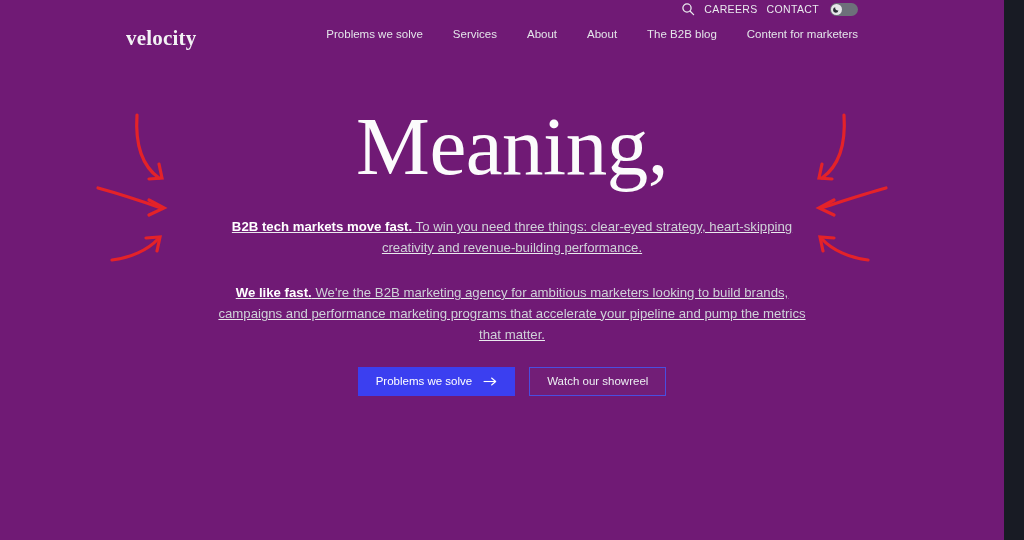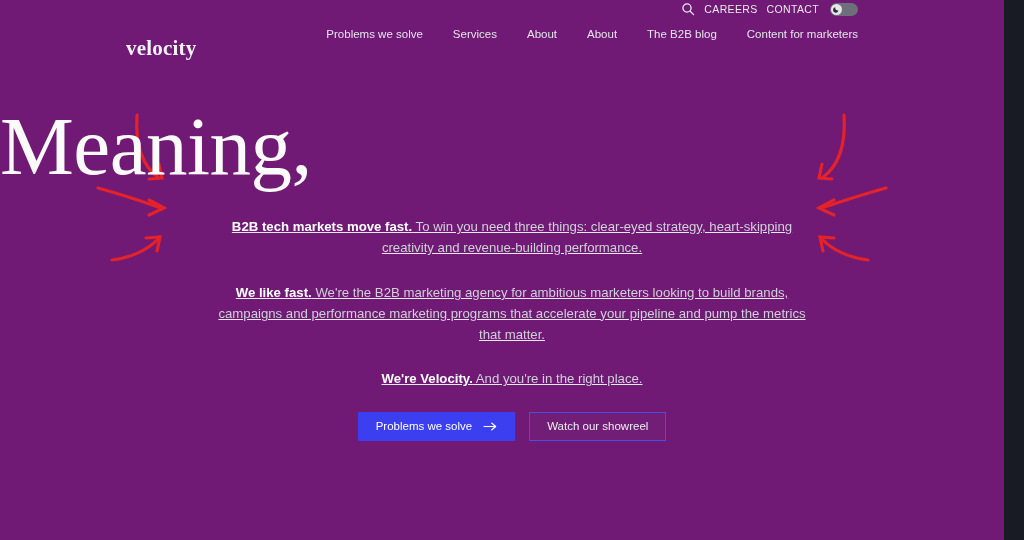--- a/index.html
+++ b/index.html
@@ -85,21 +85,21 @@
   .masthead {
     position: absolute;
     top: 18px;
     left: 0;
     width: 1024px;
     height: 42px;
   }
   .brand {
     position: absolute;
     left: 126px;
-    top: 20px;
+    top: 10px;
     font-family: "Liberation Serif", serif;
     font-weight: bold;
     font-size: 21px;
     letter-spacing: 0.2px;
     color: #f2f2f4;
     line-height: 1;
     text-decoration: none;
     cursor: pointer;
   }
   .mainnav {
@@ -122,21 +122,21 @@
   
   .hero {
     position: absolute;
     top: 70px;
     left: 0;
     width: 1024px;
   }
   .hero-title {
     margin: 0;
     padding-top: 38px;
-    text-align: left;
+    text-align: center;
     font-family: "Liberation Serif", serif;
     font-weight: normal;
     font-size: 83px;
     line-height: 0.93;
     letter-spacing: -0.5px;
     color: #fbfbfc;
   }
   .hero-title .line { display: block; }
 
   .hero-copy {
@@ -262,21 +262,20 @@
   </div>
 
   <section class="hero">
     <h1 class="hero-title">
       <span class="line">Meaning,</span>
     </h1>
 
     <div class="hero-copy">
       <p><strong>B2B tech markets move fast.</strong><span> To win you need three things: clear-eyed strategy, heart-skipping creativity and revenue-building performance.</span></p>
       <p><strong>We like fast.</strong><span> We're the B2B marketing agency for ambitious marketers looking to build brands, campaigns and performance marketing programs that accelerate your pipeline and pump the metrics that matter.</span></p>
-      <p><strong>We're Velocity.</strong><span> And you're in the right place.</span></p>
     </div>
 
     <div class="cta-row">
       <a class="btn btn-primary" href="#">
         <span>Problems we solve</span>
         <span class="arrow-icon">
           <svg width="14" height="9" viewBox="0 0 14 9" fill="none" aria-hidden="true">
             <line x1="0.6" y1="4.5" x2="12.4" y2="4.5" stroke="#ffffff" stroke-width="1.1"></line>
             <path d="M8.6 1 L 12.7 4.5 L 8.6 8" stroke="#ffffff" stroke-width="1.1" fill="none" stroke-linecap="round" stroke-linejoin="round"></path>
           </svg>

